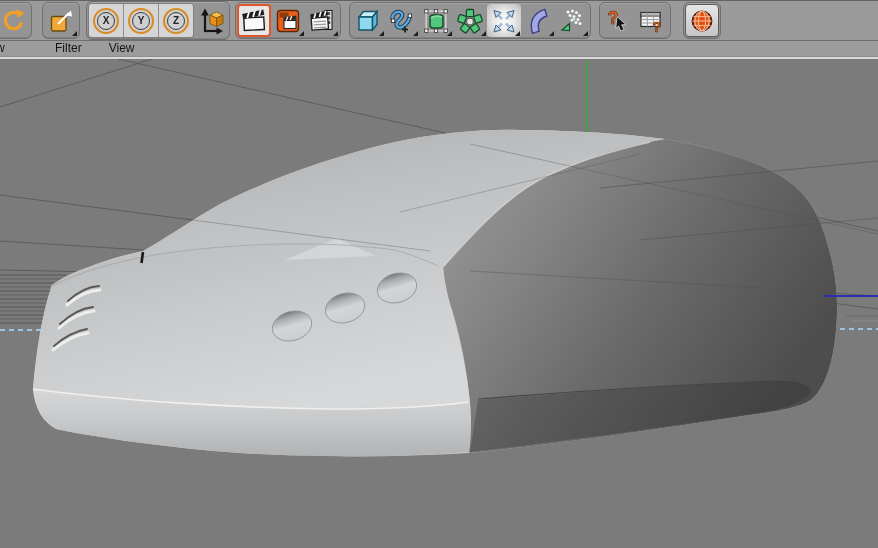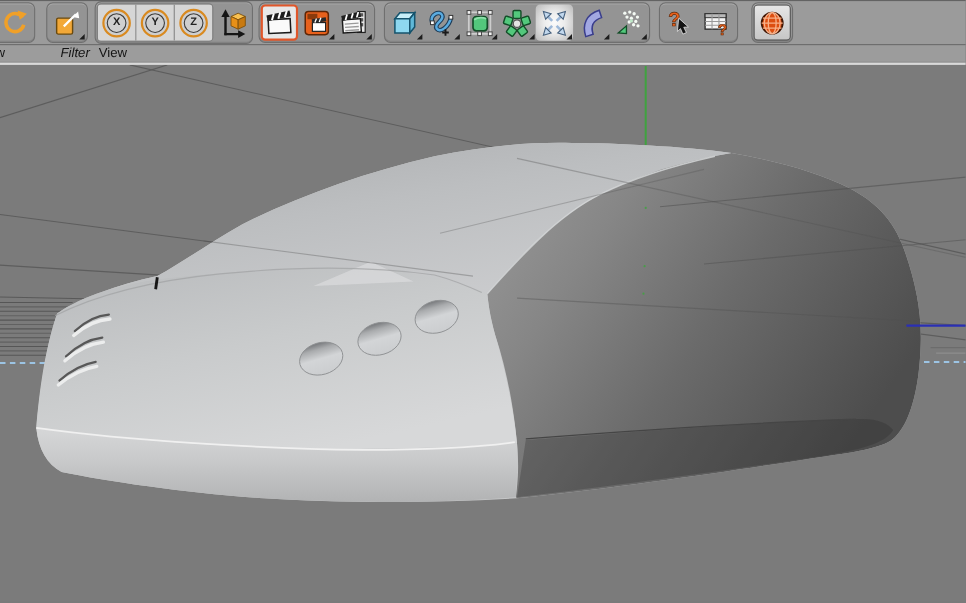--- a/index.html
+++ b/index.html
@@ -45,22 +45,22 @@
     font-size:10px;font-weight:bold;color:#222;
   }
   
   .menubar{
     height:16px;width:878px;background:#9c9c9c;display:flex;align-items:center;
     font-size:12px;color:#141414;border-bottom:1px solid #8f8f8f;box-sizing:border-box;
   }
   .menu-item{padding:0 4px;cursor:default;line-height:15px;}
   .menu-frag{display:inline-block;width:9px;overflow:hidden;white-space:nowrap;}
   .menu-frag span{display:inline-block;margin-left:-8px;}
-  .menu-item.filter{margin-left:34px;font-style:italic;}
-  .menu-item.view{}
+  .menu-item.filter{margin-left:34px;}
+  .menu-item.view{margin-left:19px;}
   .sep-light{height:2px;width:878px;background:#d9d9d9;}
   
   .viewport{width:878px;height:488px;display:block;}
 </style>
 </head>
 <body>
 
 <div class="toolbar">
 
   <div class="tgroup" style="margin-left:-6px">

